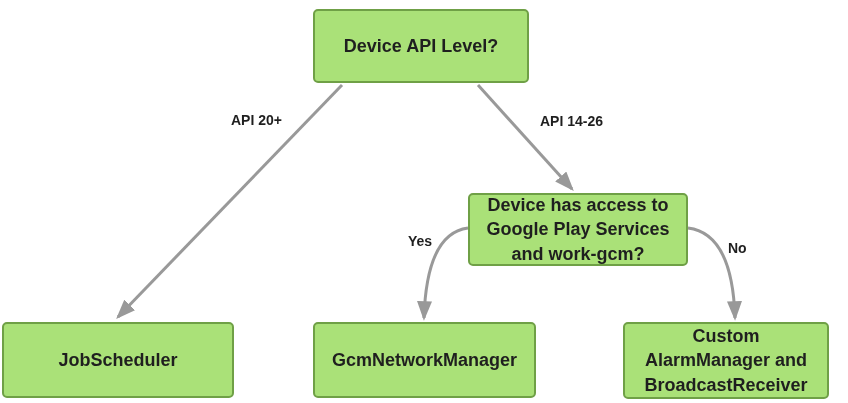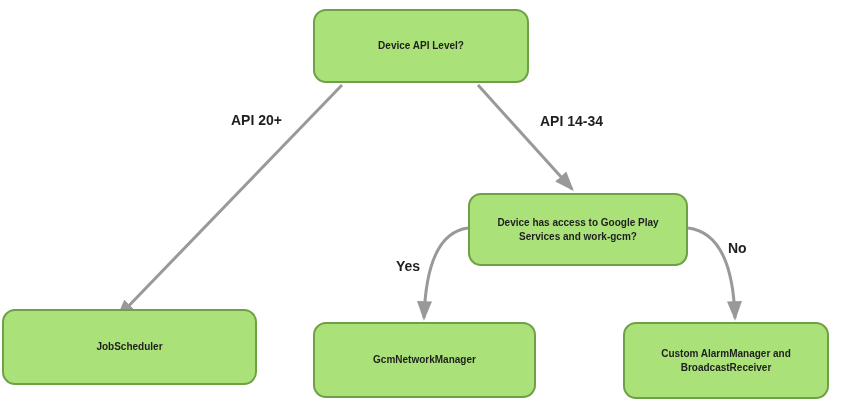--- a/index.html
+++ b/index.html
@@ -34,45 +34,45 @@
     stroke-width: 3;
   }
   .edges marker path {
     fill: var(--arrow-color);
     stroke: none;
   }
   .node {
     position: absolute;
     background: var(--node-fill);
     border: 2px solid var(--node-border);
-    border-radius: 13px;
+    border-radius: 5px;
     display: flex;
     align-items: center;
     justify-content: center;
     text-align: center;
-    font-size: 10px;
+    font-size: 18px;
     font-weight: 700;
     color: var(--text-color);
     line-height: 1.35;
   }
   .node-root        { left: 313px; top:   9px; width: 216px; height: 74px; padding: 0 20px; }
   .node-decision    { left: 468px; top: 193px; width: 220px; height: 73px; padding: 0 14px; }
-  .node-job         { left:   2px; top: 309px; width: 255px; height: 76px; padding: 0 12px; }
+  .node-job         { left:   2px; top: 322px; width: 232px; height: 76px; padding: 0 12px; }
   .node-gcm         { left: 313px; top: 322px; width: 223px; height: 76px; padding: 0 20px; }
   .node-custom      { left: 623px; top: 322px; width: 206px; height: 77px; padding: 0 22px; }
   .edge-label {
     position: absolute;
     font-size: 14px;
     font-weight: 700;
     color: var(--text-color);
     white-space: nowrap;
   }
   .label-api23  { left: 231px; top: 112px; }
   .label-api14  { left: 540px; top: 113px; }
-  .label-yes    { left: 396px; top: 233px; margin-top: 25px; }
+  .label-yes    { left: 408px; top: 233px; }
   .label-no     { left: 728px; top: 240px; }
 </style>
 </head>
 <body>
 
 <div class="canvas">
 
   <svg class="edges" viewBox="0 0 848 403" xmlns="http://www.w3.org/2000/svg">
     <defs>
       <marker id="arrowhead" markerWidth="6.5" markerHeight="5" refX="5.6" refY="2.5" orient="auto" markerUnits="strokeWidth">
@@ -90,19 +90,19 @@
   <div class="node node-decision">Device has access to Google Play Services and work-gcm?</div>
 
   <div class="node node-job">JobScheduler</div>
 
   <div class="node node-gcm">GcmNetworkManager</div>
 
   <div class="node node-custom">Custom AlarmManager and BroadcastReceiver</div>
 
   <div class="edge-label label-api23">API 20+</div>
 
-  <div class="edge-label label-api14">API 14-34</div>
+  <div class="edge-label label-api14">API 14-26</div>
 
   <div class="edge-label label-yes">Yes</div>
 
   <div class="edge-label label-no">No</div>
 
 </div>
 
 </body></html>

